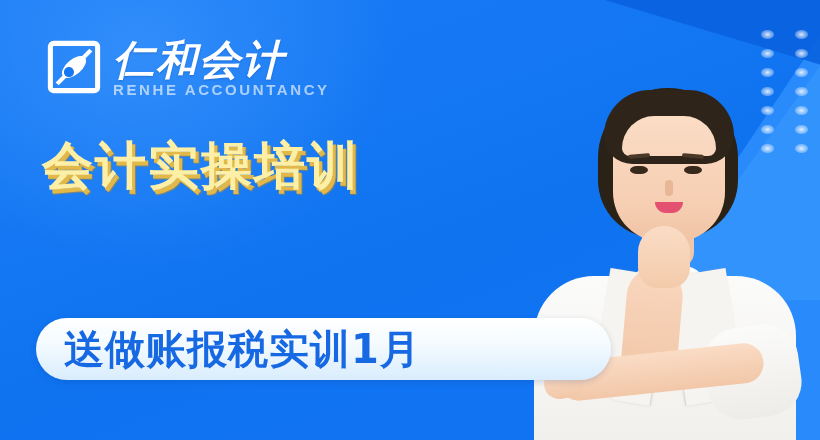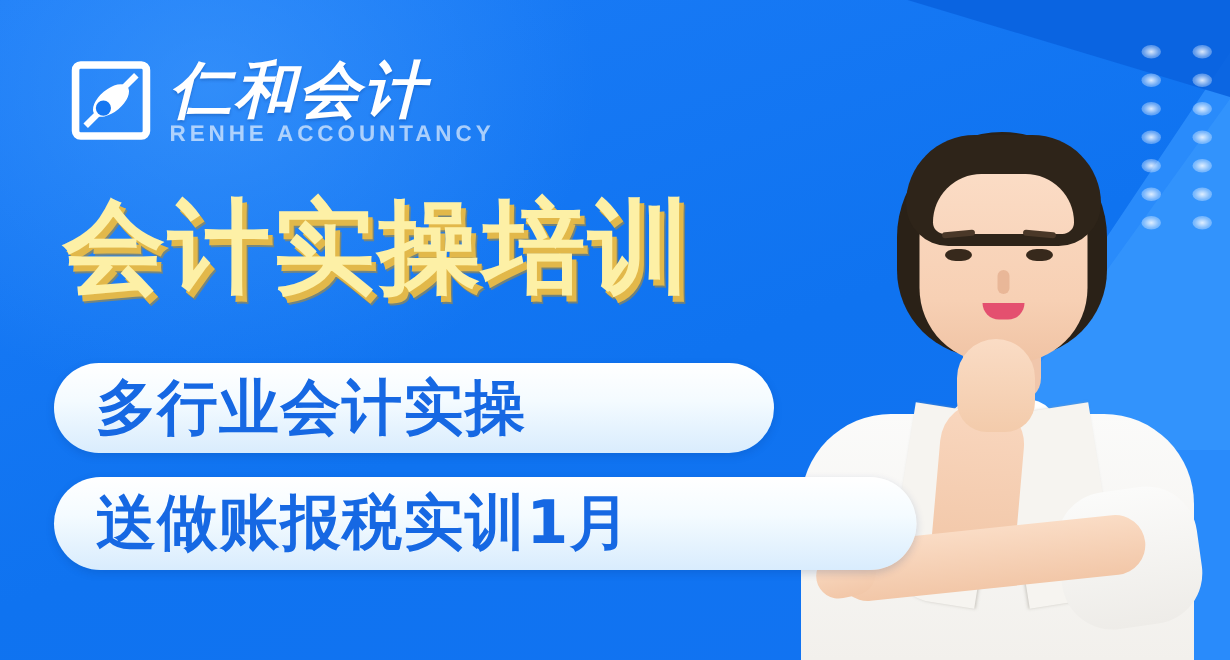--- a/index.html
+++ b/index.html
@@ -64,21 +64,21 @@
   }
   .logo-en{
     font-size:15px;line-height:14px;letter-spacing:2.6px;
     color:rgba(255,255,255,.62);font-weight:bold;white-space:nowrap;
     margin-top:1px;
   }
 
   
   .headline{
     position:absolute;left:42px;top:125px;
-    font-size:68px;line-height:82px;font-weight:bold;letter-spacing:2px;
+    font-size:51px;line-height:82px;font-weight:bold;letter-spacing:2px;
     color:#fdf0a6;white-space:nowrap;
     font-family:"DejaVu Sans","Liberation Sans",sans-serif;
     text-shadow:
        3px 4px 0 #e2b84a,
        4px 5px 0 rgba(190,140,30,.55);
   }
 
   
   .pill{
     position:absolute;display:flex;align-items:center;
@@ -237,20 +237,17 @@
       <circle cx="26" cy="38" r="6" fill="#1677f2"></circle>
     </svg>
     <div class="logo-text">
       <div class="logo-cn">仁和会计</div>
       <div class="logo-en">RENHE ACCOUNTANCY</div>
     </div>
   </div>
 
   <div class="headline">会计实操培训</div>
 
-  <div class="pill" id="pill-1">
-    <span>多行业会计实操</span>
-  </div>
   <div class="pill" id="pill-2">
     <span>送做账报税实训1月</span>
   </div>
 
 </div>
 
 </body></html>

